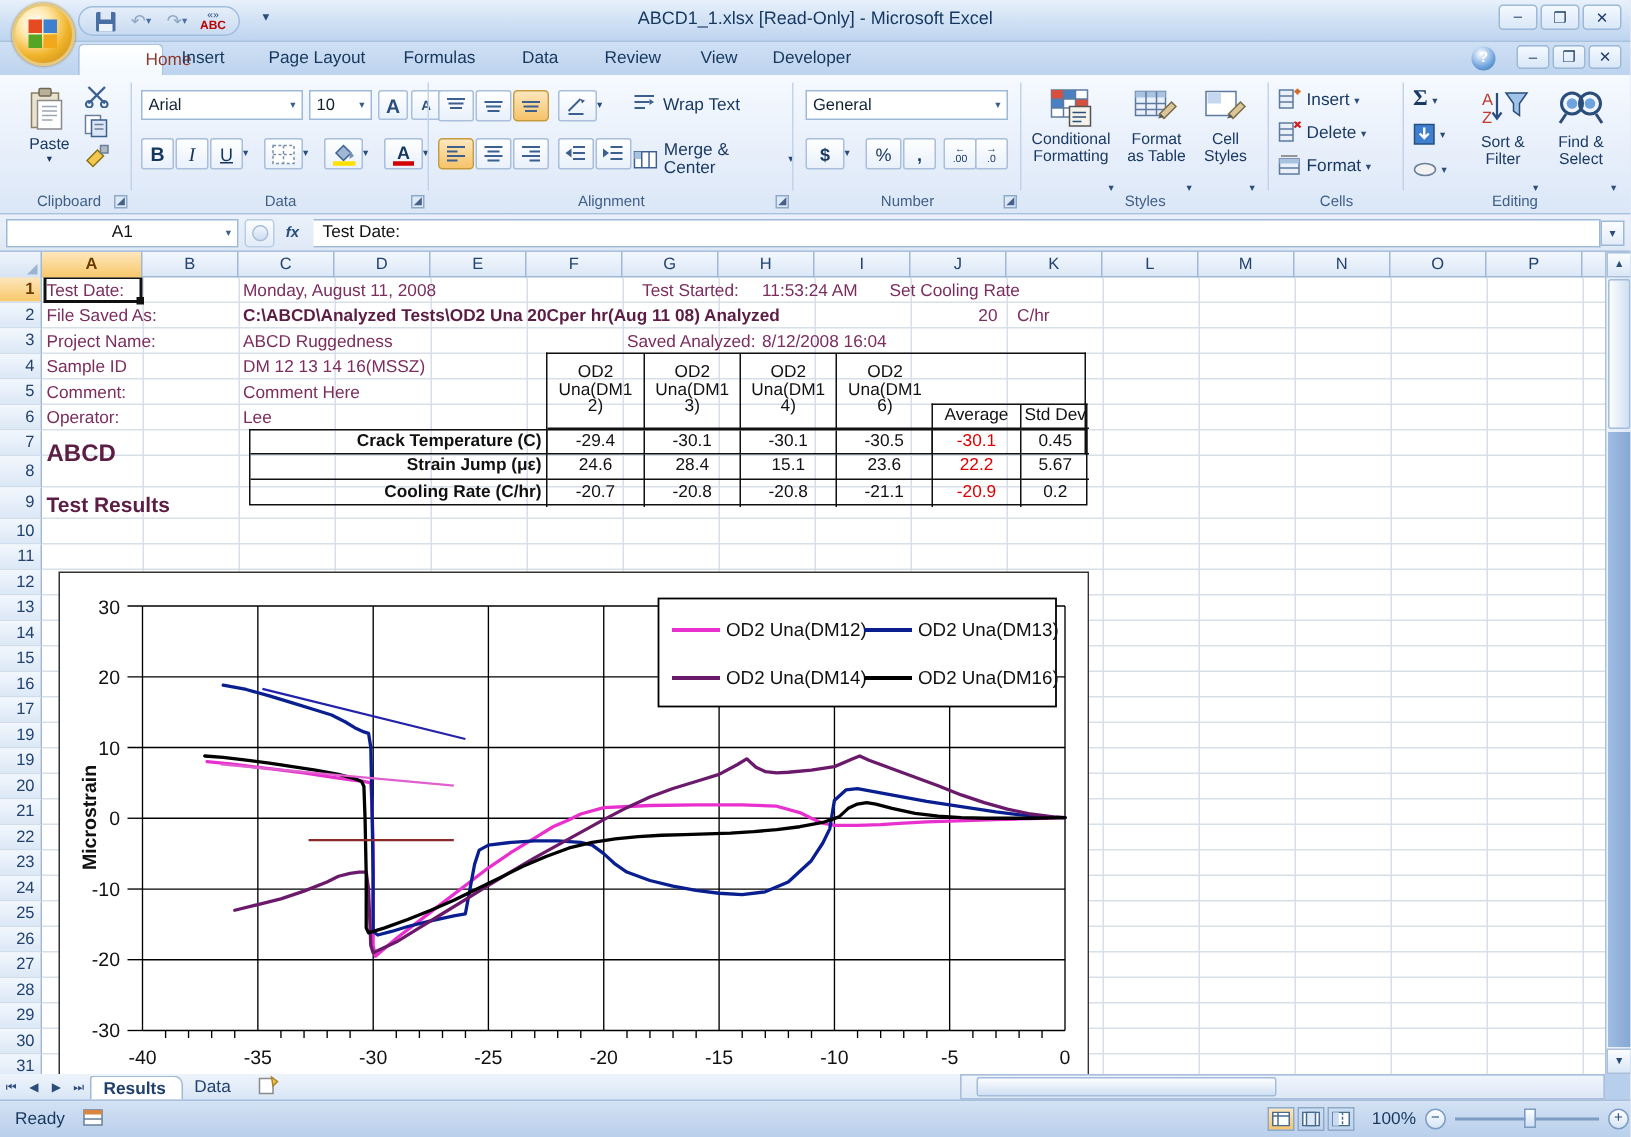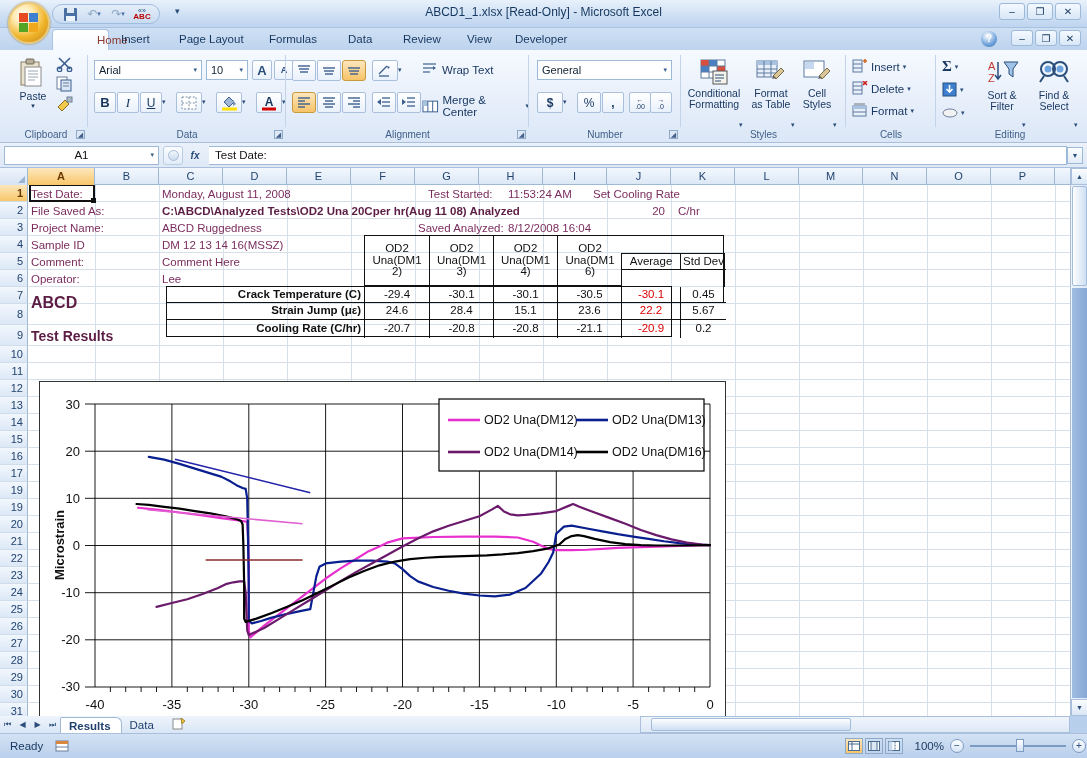--- a/index.html
+++ b/index.html
@@ -789,26 +789,26 @@
           <span>Una(DM1</span>
           <span>4)</span>
         </div>
         <div class="tcell last" style="left:193px;top:0;width:64px;height:50px;flex-direction:column;justify-content:center">
           <span>OD2</span>
           <span>Una(DM1</span>
           <span>6)</span>
         </div>
       </div>
 
-      <div class="tbl" style="left:593px;top:68px;width:104px;height:34px;border-bottom:none">
+      <div class="tbl" style="left:593px;top:84px;width:104px;height:34px;border-bottom:none">
         <div class="tcell" style="left:0;top:0;width:59px;height:16px">Average</div>
         <div class="tcell last" style="left:59px;top:0;width:45px;height:16px">Std Dev</div>
       </div>
 
-      <div class="tbl" style="left:138px;top:101px;width:506px;height:51px">
+      <div class="tbl" style="left:138px;top:101px;width:559px;height:51px">
 
         <div class="tcell rgt" style="left:0;top:0;width:198px;height:16px">Crack Temperature (C)</div>
         <div class="tcell" style="left:198px;top:0;width:65px;height:16px">-29.4</div>
         <div class="tcell" style="left:263px;top:0;width:64px;height:16px">-30.1</div>
         <div class="tcell" style="left:327px;top:0;width:64px;height:16px">-30.1</div>
         <div class="tcell" style="left:391px;top:0;width:64px;height:16px">-30.5</div>
         <div class="tcell" style="left:455px;top:0;width:59px;height:16px;color:#d00">-30.1</div>
         <div class="tcell last" style="left:514px;top:0;width:45px;height:16px">0.45</div>
 
         <div class="tcell rgt" style="left:0;top:16px;width:198px;height:17px">Strain Jump (με)</div>

